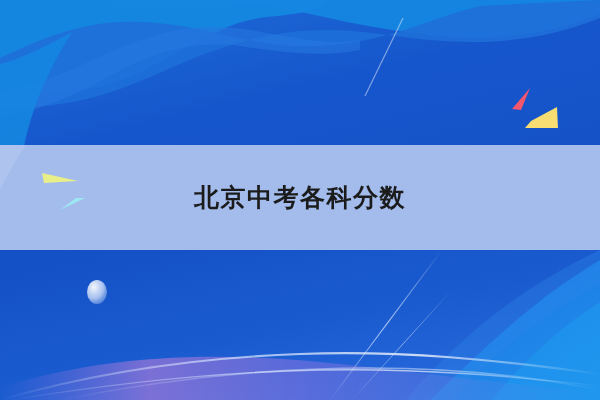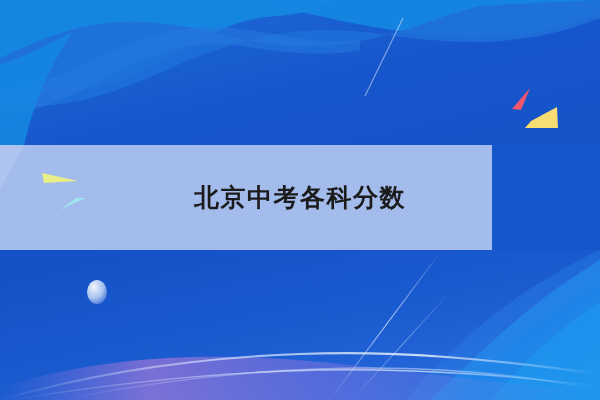--- a/index.html
+++ b/index.html
@@ -34,21 +34,21 @@
     left: 0;
     top: 0;
     display: block;
   }
 
   
   .mid-band {
     position: absolute;
     left: 0;
     top: 145px;
-    width: 492px;
+    width: 600px;
     height: 105px;
     background: #A3BCEC;
     overflow: hidden;
   }
   .mid-svg {
     position: absolute;
     left: 0;
     top: 0;
     display: block;
   }

